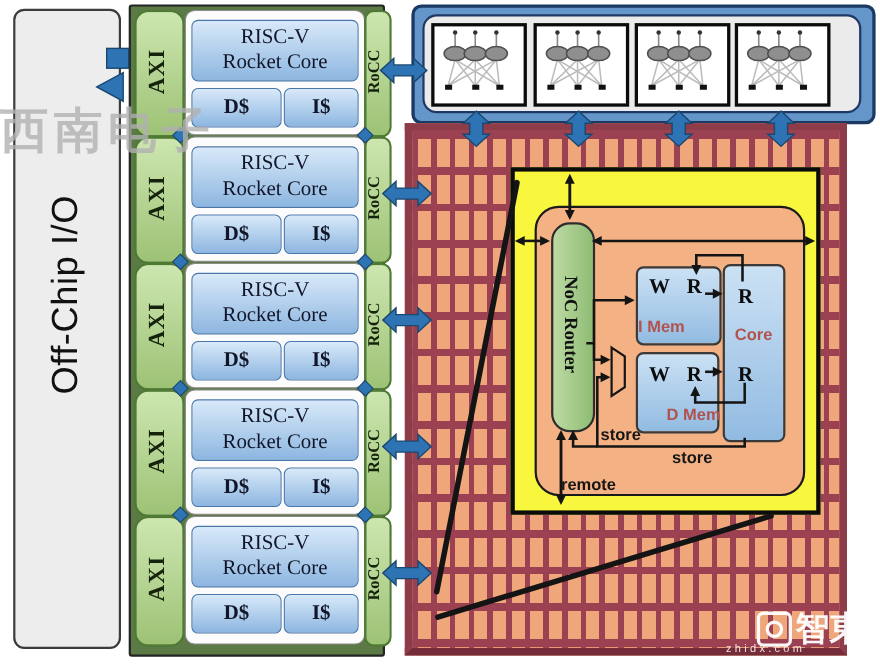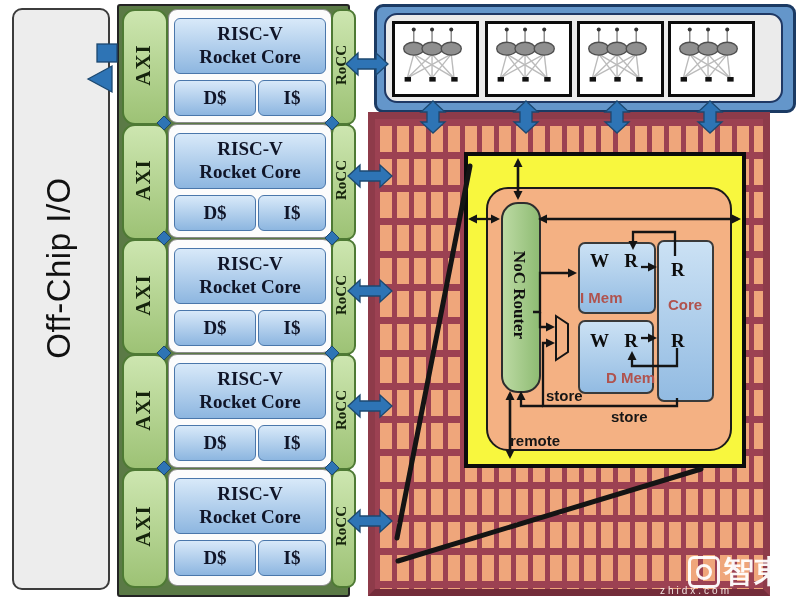--- a/index.html
+++ b/index.html
@@ -19,21 +19,21 @@
          border:2px solid #4e7a34;border-radius:9px;}
   .vtext{position:absolute;transform:translate(-50%,-50%) rotate(-90deg);white-space:nowrap;
          font-family:"Liberation Serif",serif;color:#15230c;}
   .axi-t{font-size:21px;font-weight:600;letter-spacing:1px;}
   .rocc-t{font-size:15px;font-weight:600;}
   .card{width:162px;height:112px;left:168px;background:#fcfcfc;border:1.5px solid #8a8a8a;
         border-radius:9px;}
   .bluebox{position:absolute;background:linear-gradient(180deg,#d8e9f9,#8db6e0);
         border:1.5px solid #4a77ab;border-radius:6px;display:flex;align-items:center;
         justify-content:center;text-align:center;font-family:"Liberation Serif",serif;color:#101528;}
-  .riscv{left:5px;top:8px;width:150px;height:54px;font-size:19px;line-height:1.2;font-weight:700;}
+  .riscv{left:5px;top:8px;width:150px;height:54px;font-size:19px;line-height:1.2;font-weight:400;}
   .dcache{left:5px;top:70px;width:80px;height:34px;font-size:19px;font-weight:600;}
   .icache{left:89px;top:70px;width:66px;height:34px;font-size:19px;font-weight:600;}
   
   .accel{left:374px;top:4px;width:416px;height:103px;background:#6496ca;
          border:3px solid #1b3a63;border-radius:9px;}
   .accel-inner{left:384px;top:13px;width:395px;height:86px;background:#ebebeb;
          border:2.5px solid #1f3864;border-radius:13px;}
   .nn{position:absolute;top:21px;width:81px;height:70px;background:#fff;border:3.5px solid #0b0b0b;}
   
   .mesh{left:368px;top:112px;width:402px;height:484px;box-sizing:border-box;
@@ -382,20 +382,21 @@
       <polygon points="657,338 648,333.5 648,342.5"></polygon>
       <polygon points="632,351 627.5,360 636.5,360"></polygon>
       <polygon points="577,273 568,268.5 568,277.5"></polygon>
       <polygon points="555,327 546,322.5 546,331.5"></polygon>
       <polygon points="555,343 546,338.5 546,347.5"></polygon>
       <polygon points="521,391 516.5,400 525.5,400"></polygon>
     </g>
     <polygon points="556,316 568,324 568,352 556,360" fill="none" stroke="#141414" stroke-width="2"></polygon>
   </svg>
 
+  <div class="abs wm-left">西南电子</div>
   <div class="abs wm-right">
     <span class="wm-logo">
         <span class="wm-logo-dot"></span>
       </span>
     <span>智東西</span>
   </div>
   <div class="abs wm-url">zhidx.com</div>
 
 </div>
 

